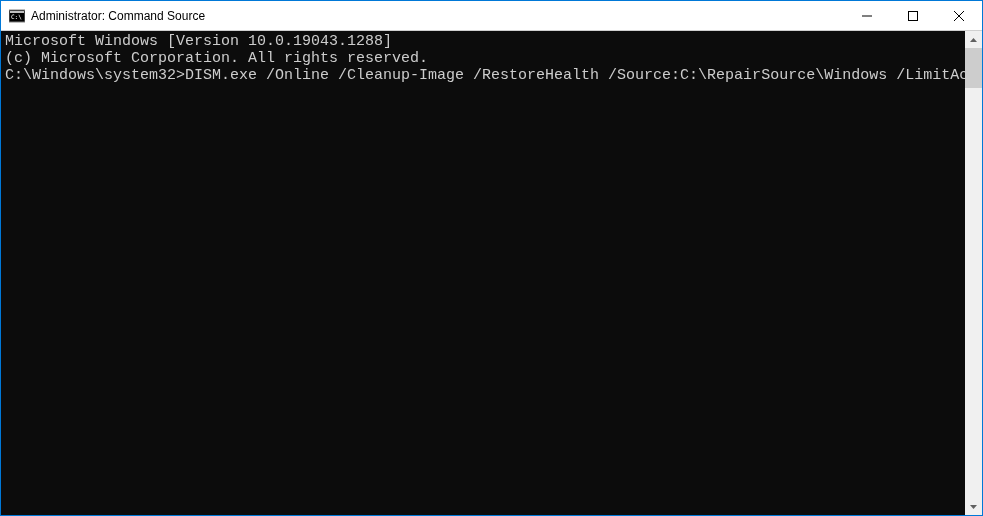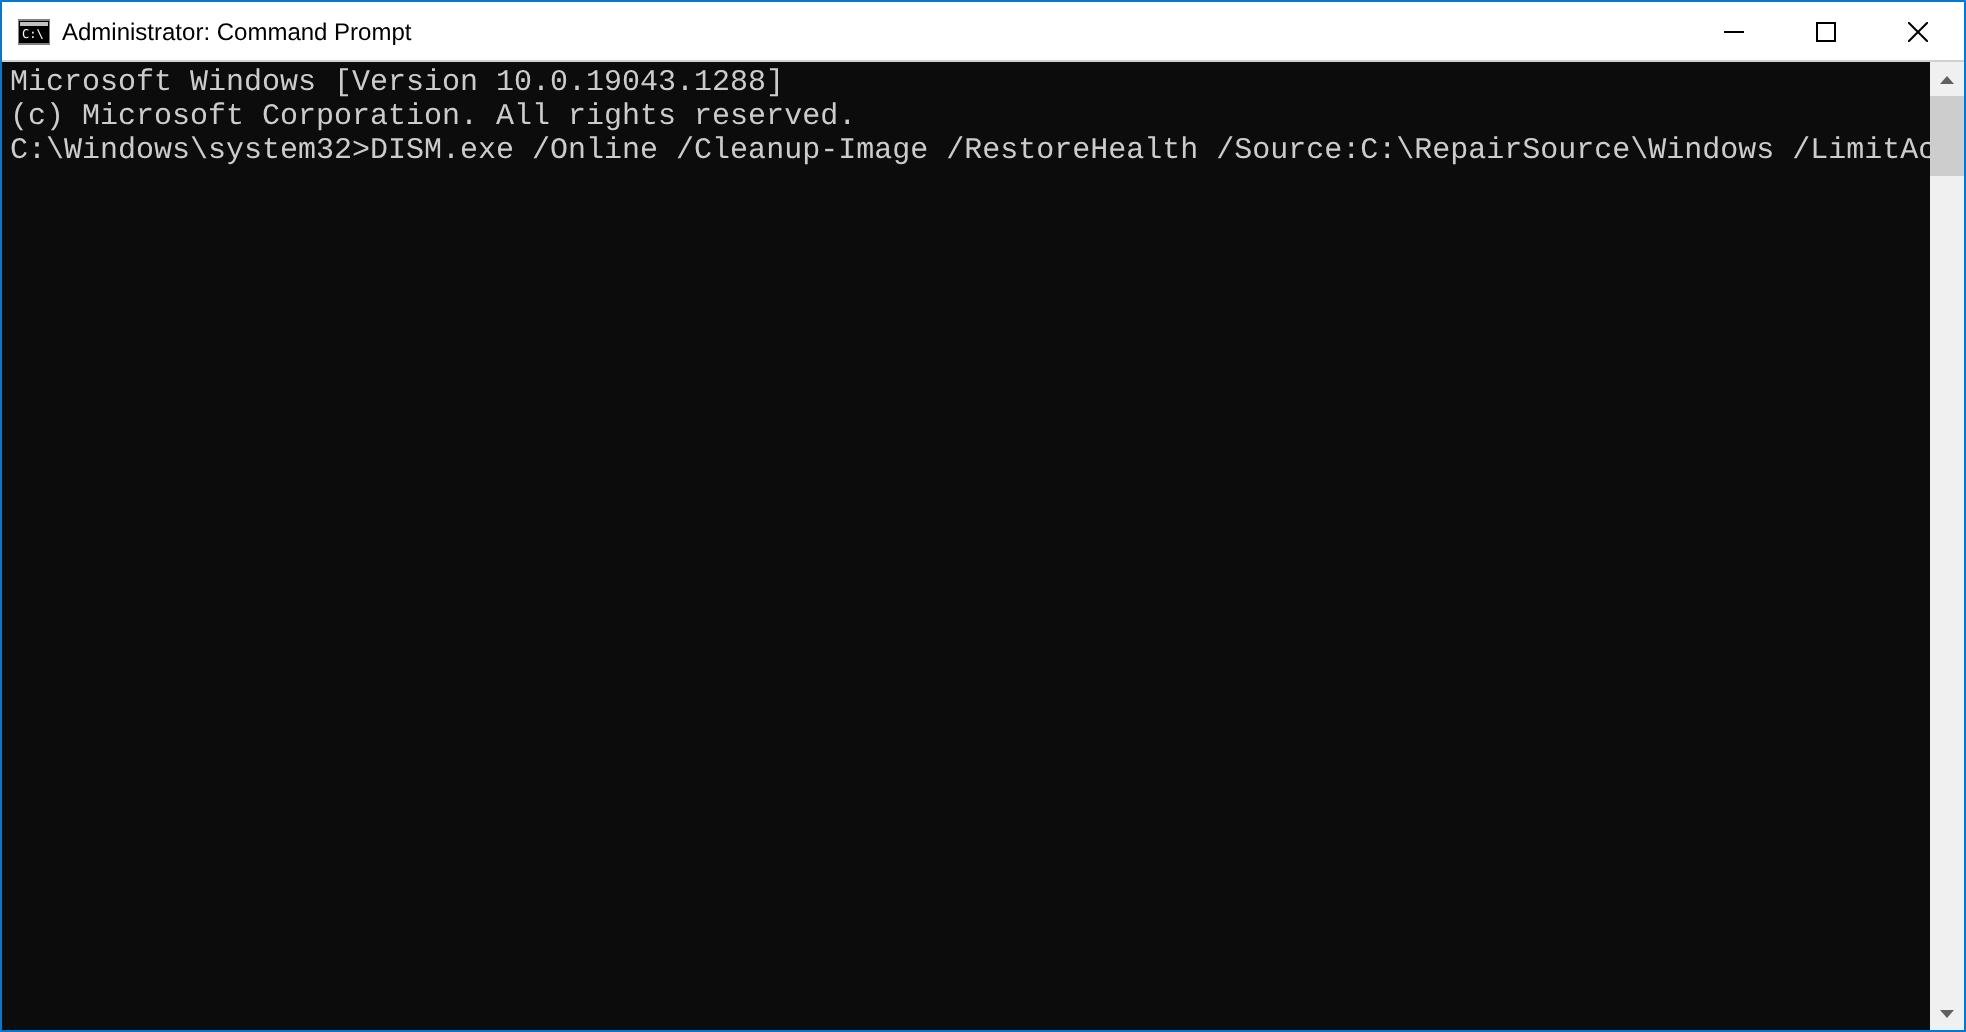--- a/index.html
+++ b/index.html
@@ -131,21 +131,21 @@
 <body>
 
 <div class="titlebar">
   <span class="titlebar-icon">
     <svg viewBox="0 0 16 16">
       <rect x="0" y="2" width="16" height="12" fill="#000000" stroke="#808080" stroke-width="1"></rect>
       <rect x="1" y="3" width="14" height="2" fill="#c0c0c0"></rect>
       <text x="2" y="11" font-size="6" fill="#ffffff" font-family="monospace">C:\</text>
     </svg>
   </span>
-  <span class="titlebar-text">Administrator: Command Prompt</span>
+  <span class="titlebar-text">Administrator: Command Source</span>
   <div class="window-controls">
     <button class="window-control">
       <svg viewBox="0 0 10 10">
         <line x1="0" y1="5" x2="10" y2="5" stroke="#000000" stroke-width="1"></line>
       </svg>
     </button>
     <button class="window-control">
       <svg viewBox="0 0 10 10">
         <rect x="0.5" y="0.5" width="9" height="9" fill="none" stroke="#000000" stroke-width="1"></rect>
       </svg>

